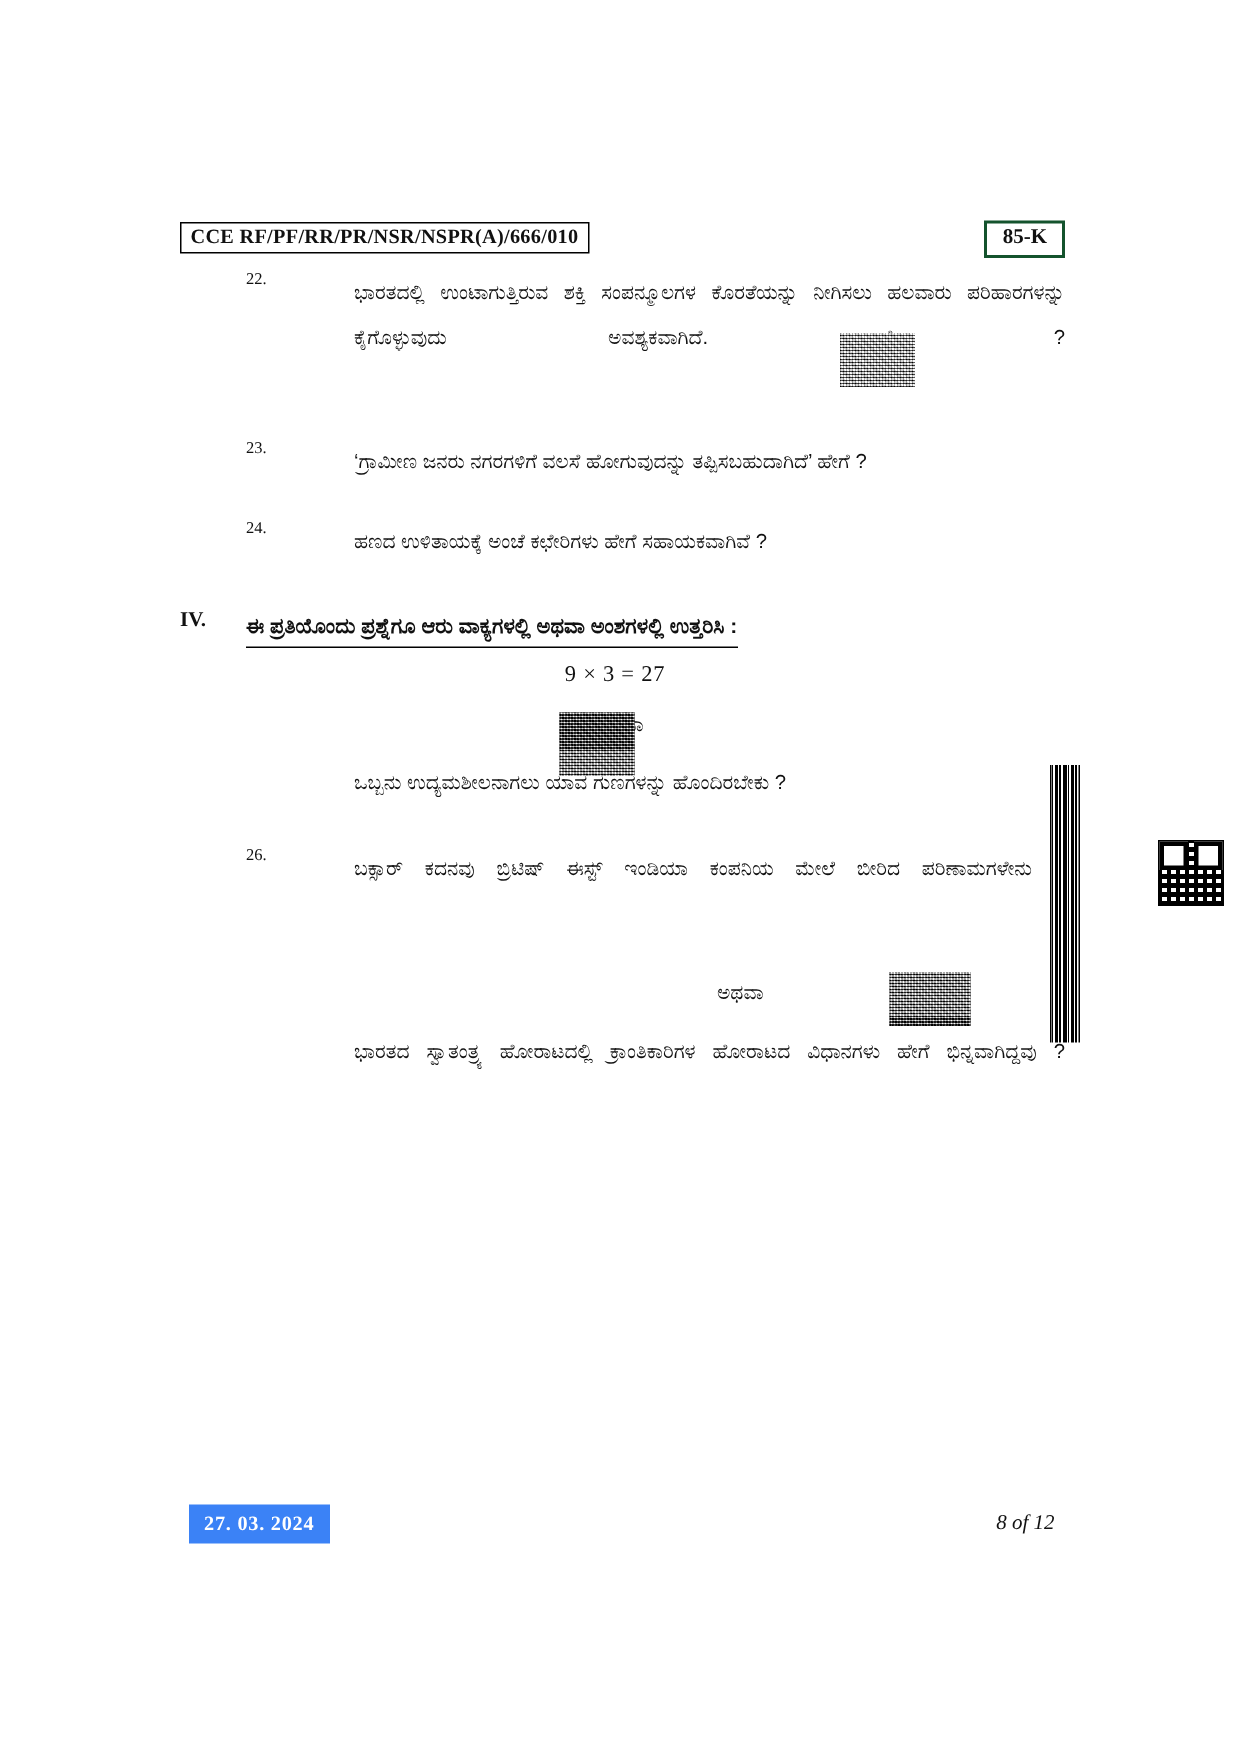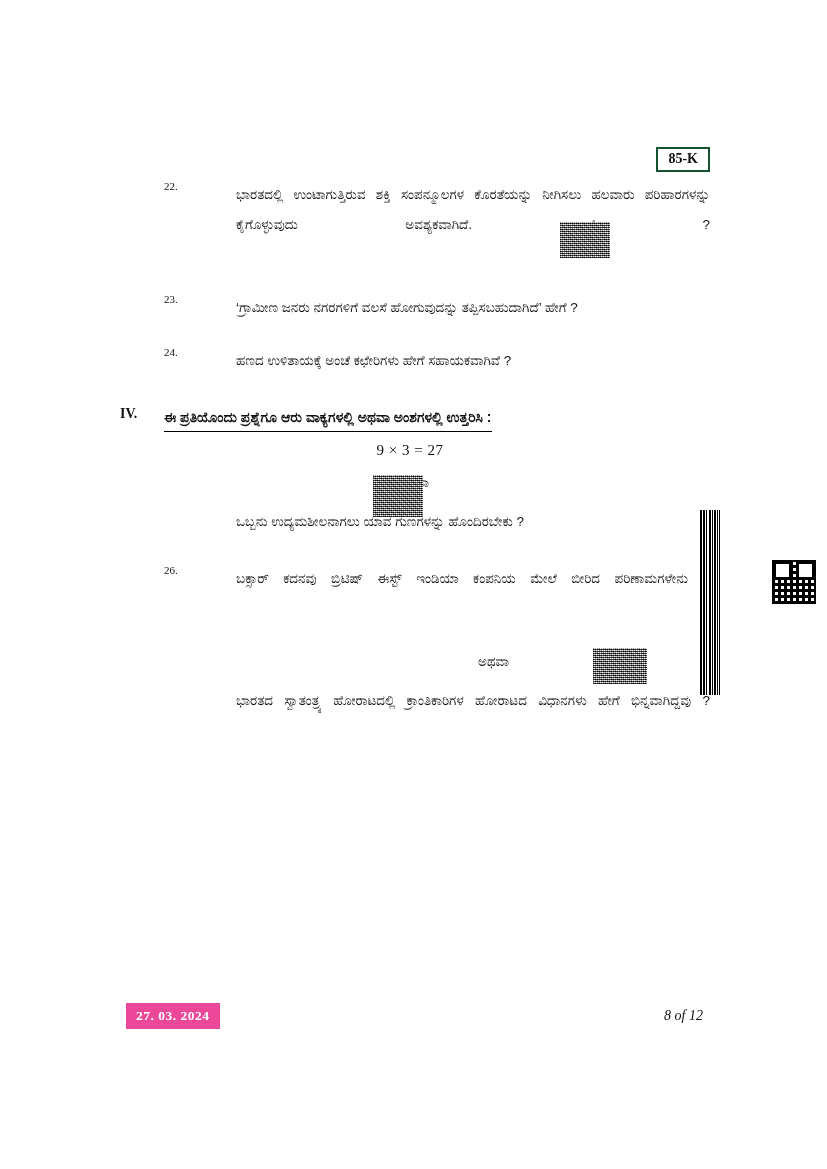--- a/index.html
+++ b/index.html
@@ -212,41 +212,42 @@
     box-shadow: inset 0 0 0 2px #fff;
   }
   .qr::before { left: 1px; top: 1px; }
   .qr::after  { right: 1px; top: 1px; }
 
   
   .date-box {
     position: absolute;
     left: 126px;
     top: 1003px;
-    background: #ec4899;
+    background: #3b82f6;
     color: #fff;
     font-weight: bold;
     font-size: 13.5px;
     padding: 5px 10px;
     letter-spacing: 0.5px;
   }
   .page-num {
     position: absolute;
     right: 124px;
     top: 1008px;
     font-style: italic;
     font-size: 14px;
   }
 </style>
 </head>
 <body>
 
 <div class="page">
 
   <div class="header-row">
+    <div class="code-box">CCE RF/PF/RR/PR/NSR/NSPR(A)/666/010</div>
     <div class="subject-box">85-K</div>
   </div>
 
   <div class="content">
 
     <div class="q">
       <div class="q-num">22.</div>
       <div class="q-body kn spread">ಭಾರತದಲ್ಲಿ ಉಂಟಾಗುತ್ತಿರುವ ಶಕ್ತಿ ಸಂಪನ್ಮೂಲಗಳ ಕೊರತೆಯನ್ನು ನೀಗಿಸಲು ಹಲವಾರು ಪರಿಹಾರಗಳನ್ನು ಕೈಗೊಳ್ಳುವುದು ಅವಶ್ಯಕವಾಗಿದೆ. ಏಕೆ ?</div>
       <div class="smudge smudge-22"></div>
     </div>

